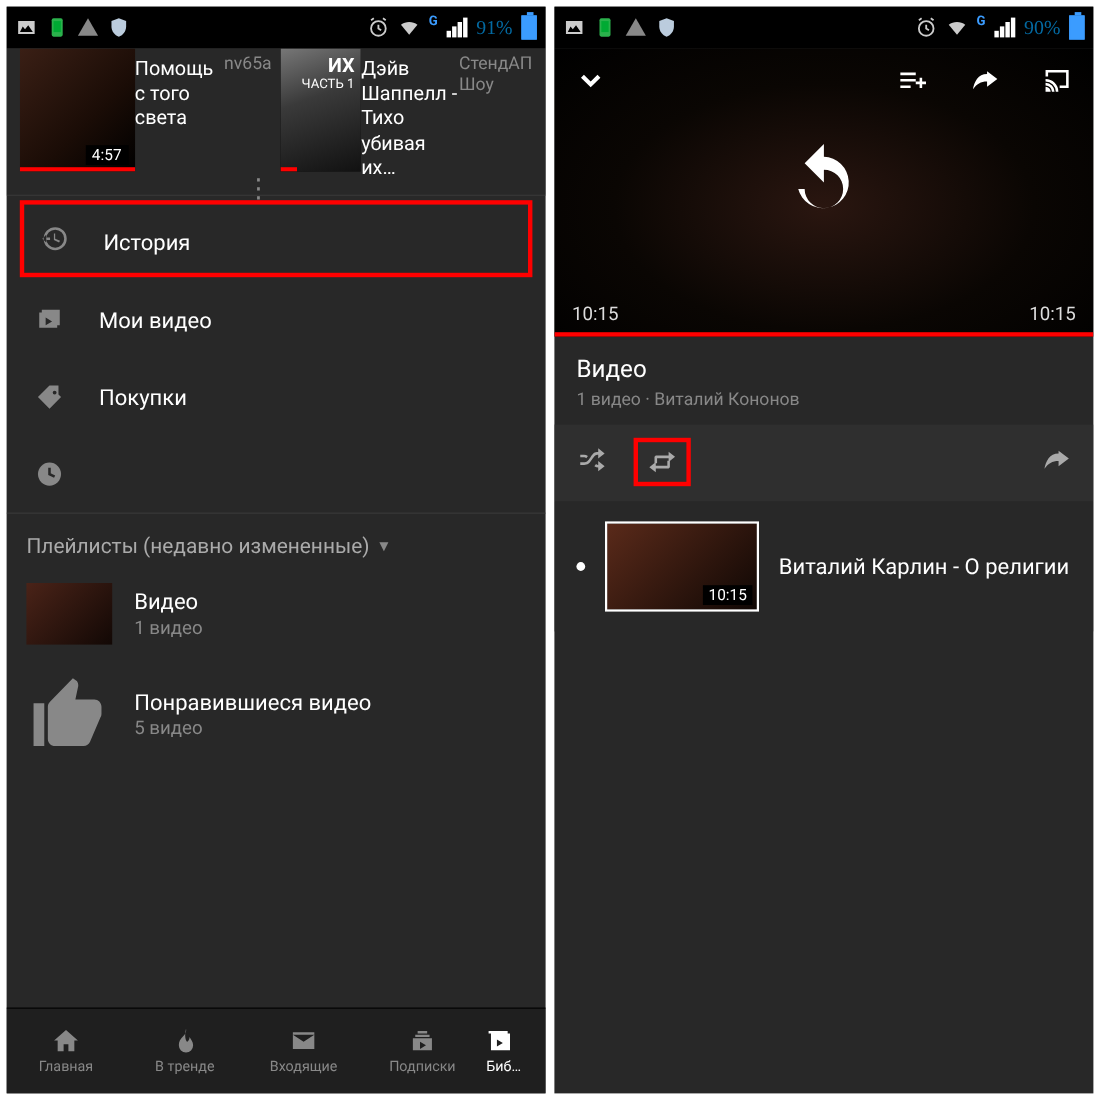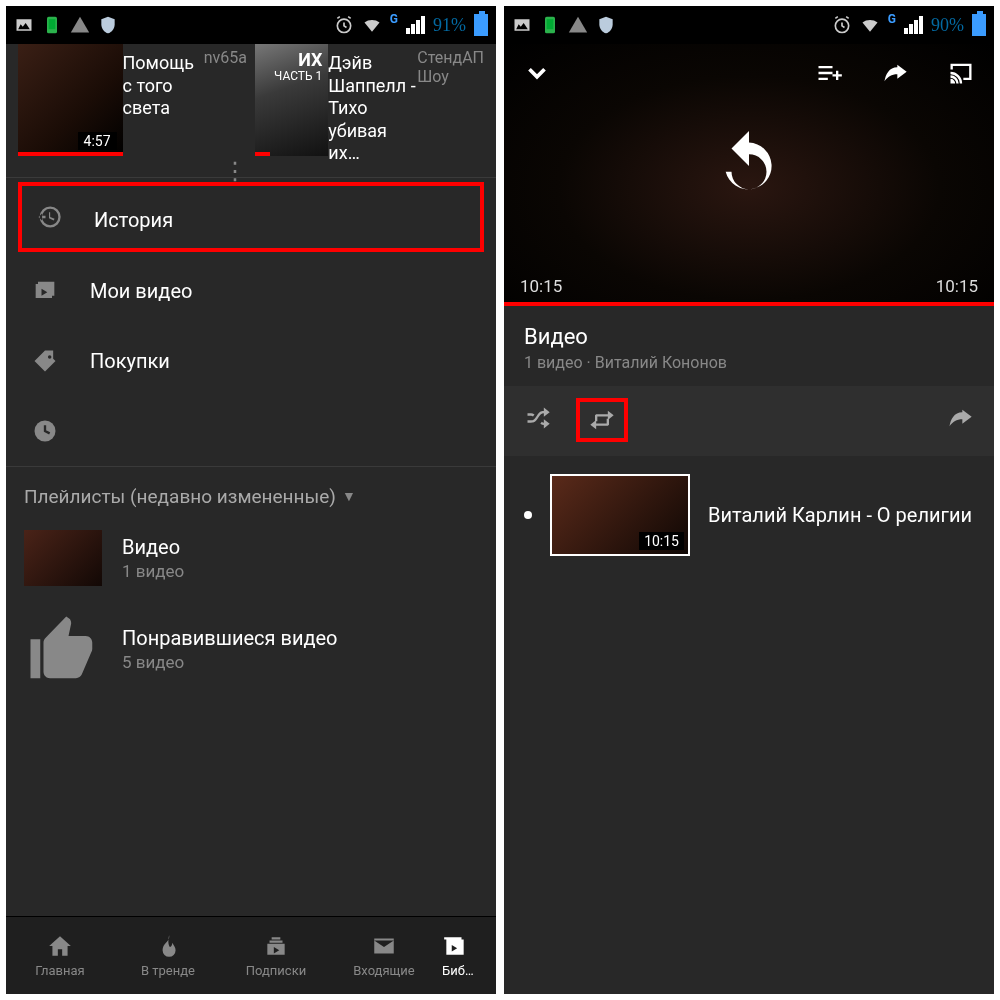--- a/index.html
+++ b/index.html
@@ -343,29 +343,29 @@
         <span>Главная</span>
       </div>
       <div class="nav-item">
         <svg viewBox="0 0 24 24">
             <path d="M13 2s1 3-2 6-4 5-4 8a6 6 0 0012 0c0-3-2-5-3-7 0 0 0 3-2 4 0 0-3-2-1-11z"></path>
           </svg>
         <span>В тренде</span>
       </div>
       <div class="nav-item">
         <svg viewBox="0 0 24 24">
+            <path d="M3 5h18v14H3zM3 7l9 6 9-6"></path>
+          </svg>
+        <span>Входящие</span>
+      </div>
+      <div class="nav-item">
+        <svg viewBox="0 0 24 24">
             <path d="M4 10h16v10H4zM6 7h12v2H6zM8 4h8v2H8zM10 13v6l5-3-5-3z"></path>
           </svg>
         <span>Подписки</span>
-      </div>
-      <div class="nav-item">
-        <svg viewBox="0 0 24 24">
-            <path d="M3 5h18v14H3zM3 7l9 6 9-6"></path>
-          </svg>
-        <span>Входящие</span>
       </div>
       <div class="nav-item active cut">
         <svg viewBox="0 0 24 24">
             <path d="M4 6h16v14H4zM2 4h16v2H2zM9 11v6l5-3-5-3z"></path>
           </svg>
         <span>Биб…</span>
       </div>
     </div>
   </div>
 

